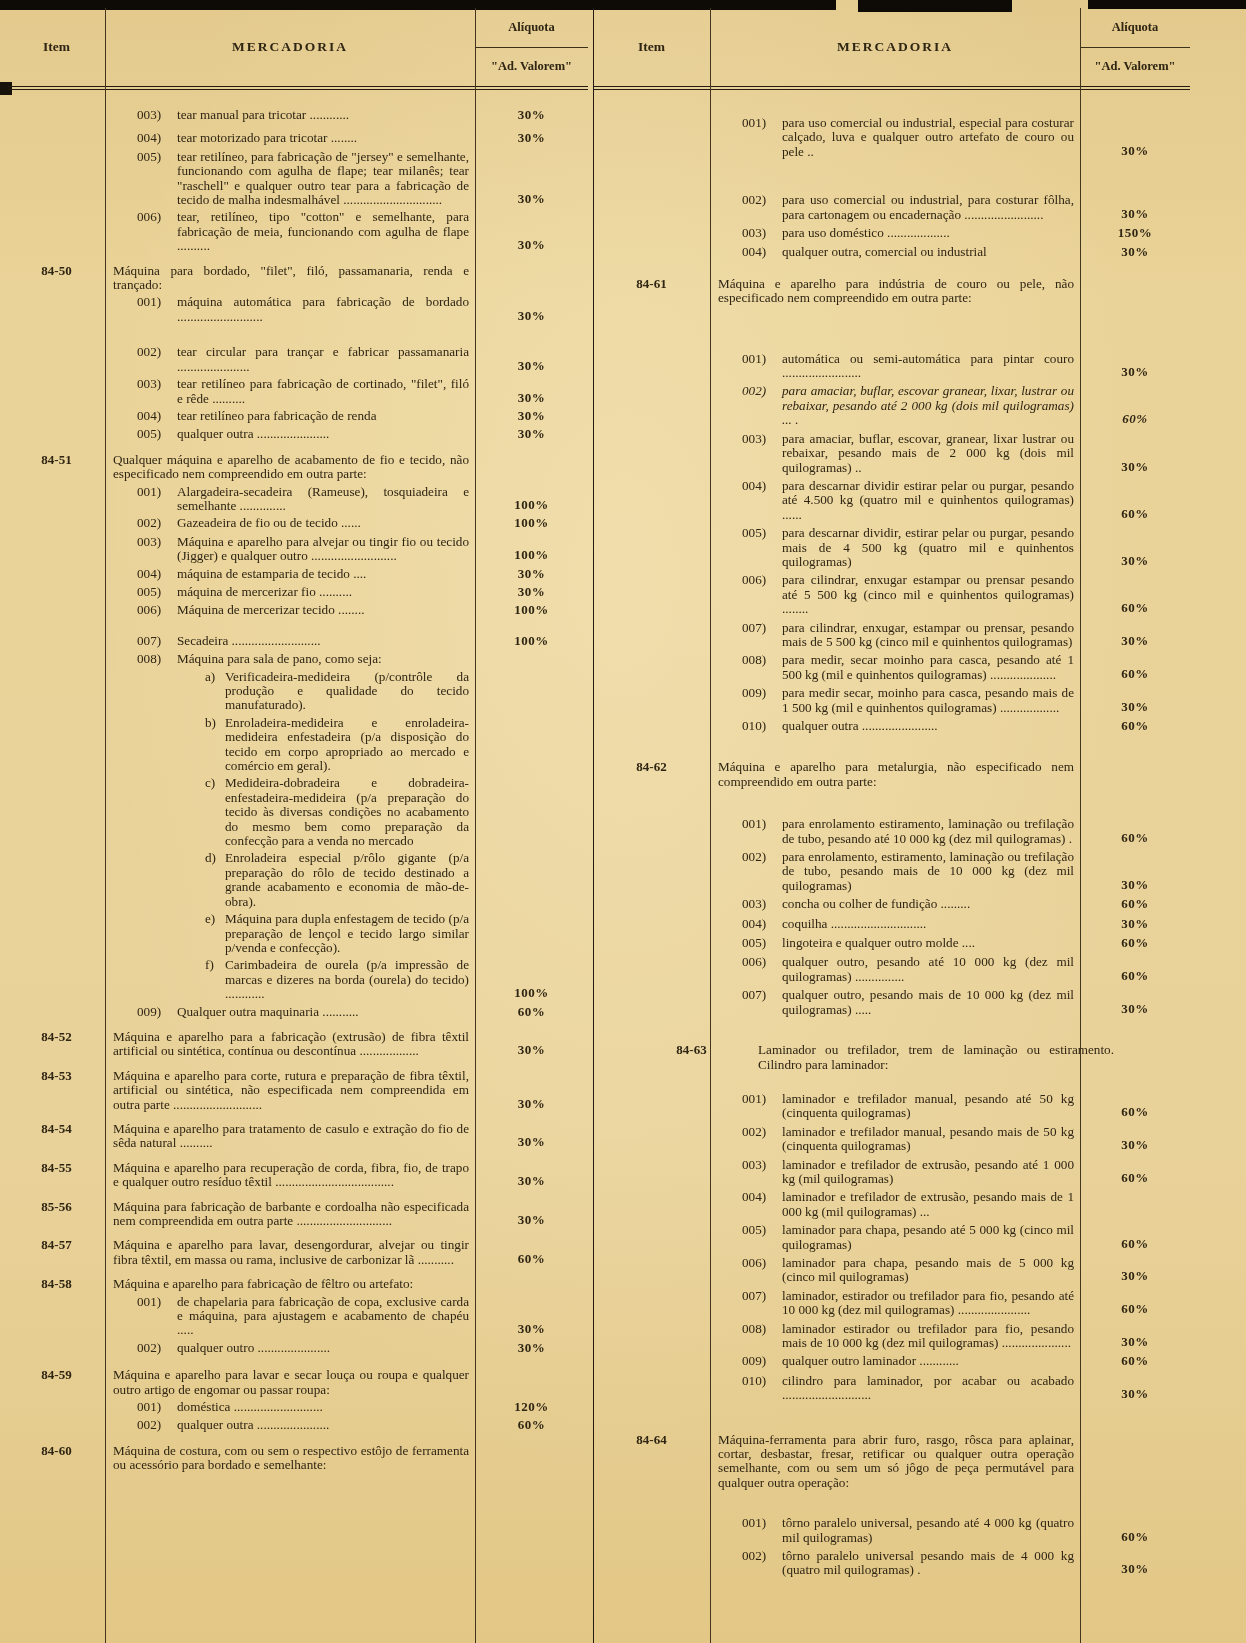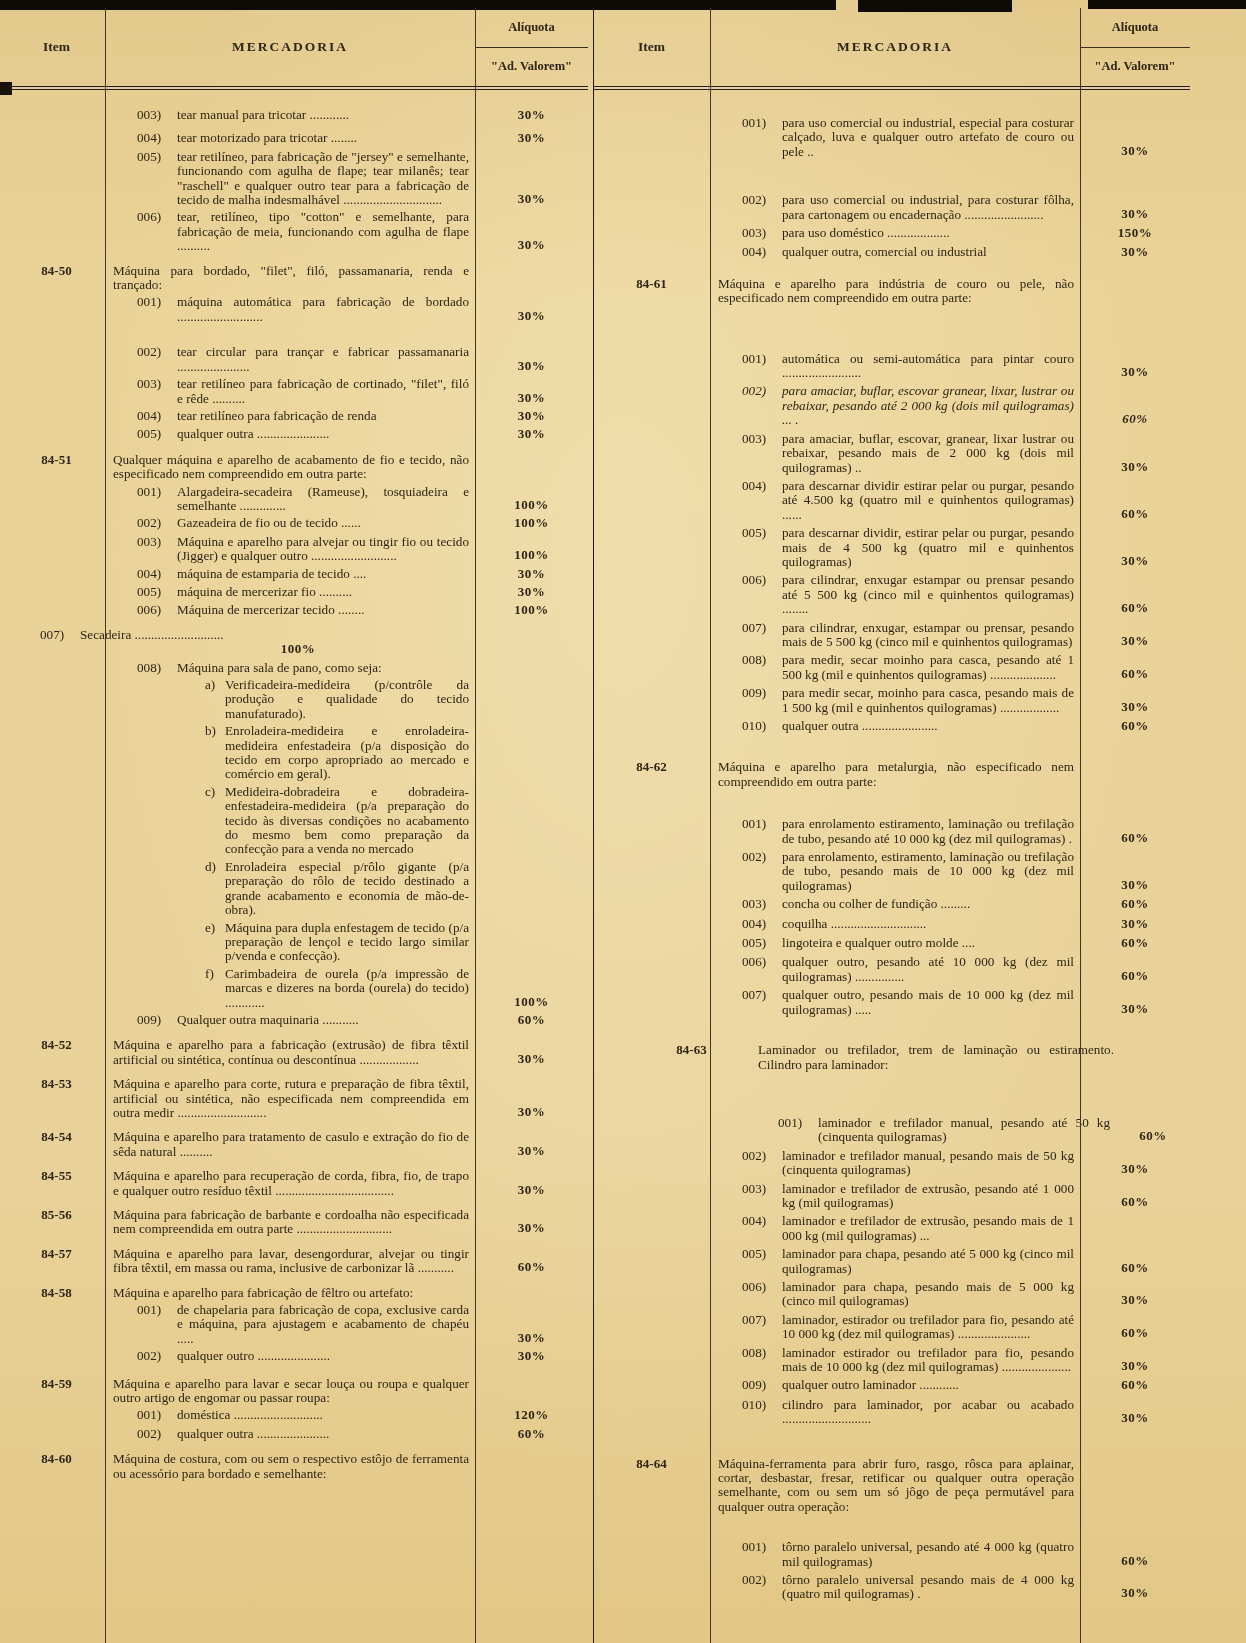--- a/index.html
+++ b/index.html
@@ -161,21 +161,21 @@
         <div class="row indent1" style="margin-top: 3px;">
           <div class="c-item"></div>
           <div class="c-text"><span class="num">005)</span>máquina de mercerizar fio ..........</div>
           <div class="c-rate">30%</div>
         </div>
         <div class="row indent1" style="margin-top: 3px;">
           <div class="c-item"></div>
           <div class="c-text"><span class="num">006)</span>Máquina de mercerizar tecido ........</div>
           <div class="c-rate">100%</div>
         </div>
-        <div class="row indent1" style="margin-top: 9px; flex-direction: column;">
+        <div class="row indent1" style="margin-top: 15px;">
           <div class="c-item"></div>
           <div class="c-text"><span class="num">007)</span>Secadeira ...........................</div>
           <div class="c-rate">100%</div>
         </div>
         <div class="row indent1" style="margin-top: 3px;">
           <div class="c-item"></div>
           <div class="c-text"><span class="num">008)</span>Máquina para sala de pano, como seja:</div>
           <div class="c-rate"></div>
         </div>
         <div class="row indent2" style="margin-top: 3px;">
@@ -213,21 +213,21 @@
           <div class="c-text"><span class="num">009)</span>Qualquer outra maquinaria ...........</div>
           <div class="c-rate">60%</div>
         </div>
         <div class="row indent0 has-item" style="margin-top: 10px;">
           <div class="c-item">84-52</div>
           <div class="c-text">Máquina e aparelho para a fabricação (extrusão) de fibra têxtil artificial ou sintética, contínua ou descontínua ..................</div>
           <div class="c-rate">30%</div>
         </div>
         <div class="row indent0 has-item" style="margin-top: 10px;">
           <div class="c-item">84-53</div>
-          <div class="c-text">Máquina e aparelho para corte, rutura e preparação de fibra têxtil, artificial ou sintética, não especificada nem compreendida em outra medir ...........................</div>
+          <div class="c-text">Máquina e aparelho para corte, rutura e preparação de fibra têxtil, artificial ou sintética, não especificada nem compreendida em outra parte ...........................</div>
           <div class="c-rate">30%</div>
         </div>
         <div class="row indent0 has-item" style="margin-top: 10px;">
           <div class="c-item">84-54</div>
           <div class="c-text">Máquina e aparelho para tratamento de casulo e extração do fio de sêda natural ..........</div>
           <div class="c-rate">30%</div>
         </div>
         <div class="row indent0 has-item" style="margin-top: 10px;">
           <div class="c-item">84-55</div>
           <div class="c-text">Máquina e aparelho para recuperação de corda, fibra, fio, de trapo e qualquer outro resíduo têxtil ....................................</div>
@@ -406,21 +406,21 @@
         <div class="row indent1" style="margin-top: 4px;">
           <div class="c-item"></div>
           <div class="c-text"><span class="num">007)</span>qualquer outro, pesando mais de 10 000 kg (dez mil quilogramas) .....</div>
           <div class="c-rate">30%</div>
         </div>
         <div class="row indent0 has-item" style="margin-top: 26px; padding-left: 40px;">
           <div class="c-item">84-63</div>
           <div class="c-text">Laminador ou trefilador, trem de laminação ou estiramento. Cilindro para laminador:</div>
           <div class="c-rate"></div>
         </div>
-        <div class="row indent1" style="margin-top: 44px; padding-left: 36px;">
+        <div class="row indent1" style="margin-top: 20px;">
           <div class="c-item"></div>
           <div class="c-text"><span class="num">001)</span>laminador e trefilador manual, pesando até 50 kg (cinquenta quilogramas)</div>
           <div class="c-rate">60%</div>
         </div>
         <div class="row indent1" style="margin-top: 4px;">
           <div class="c-item"></div>
           <div class="c-text"><span class="num">002)</span>laminador e trefilador manual, pesando mais de 50 kg (cinquenta quilogramas)</div>
           <div class="c-rate">30%</div>
         </div>
         <div class="row indent1" style="margin-top: 4px;">

